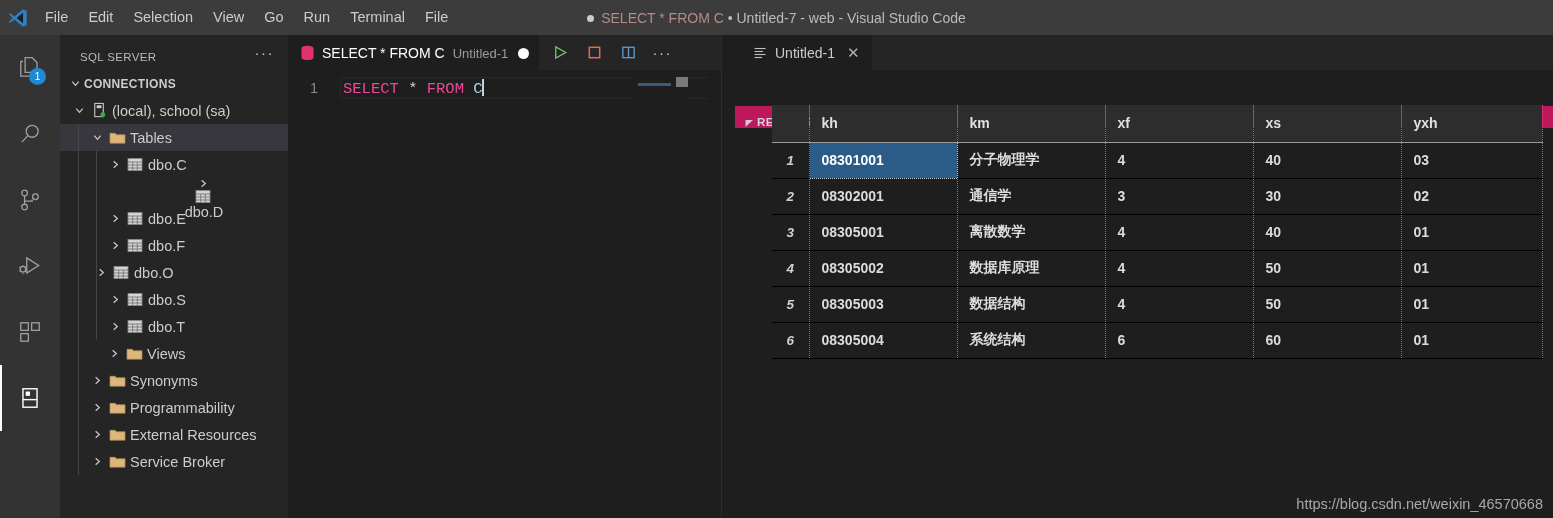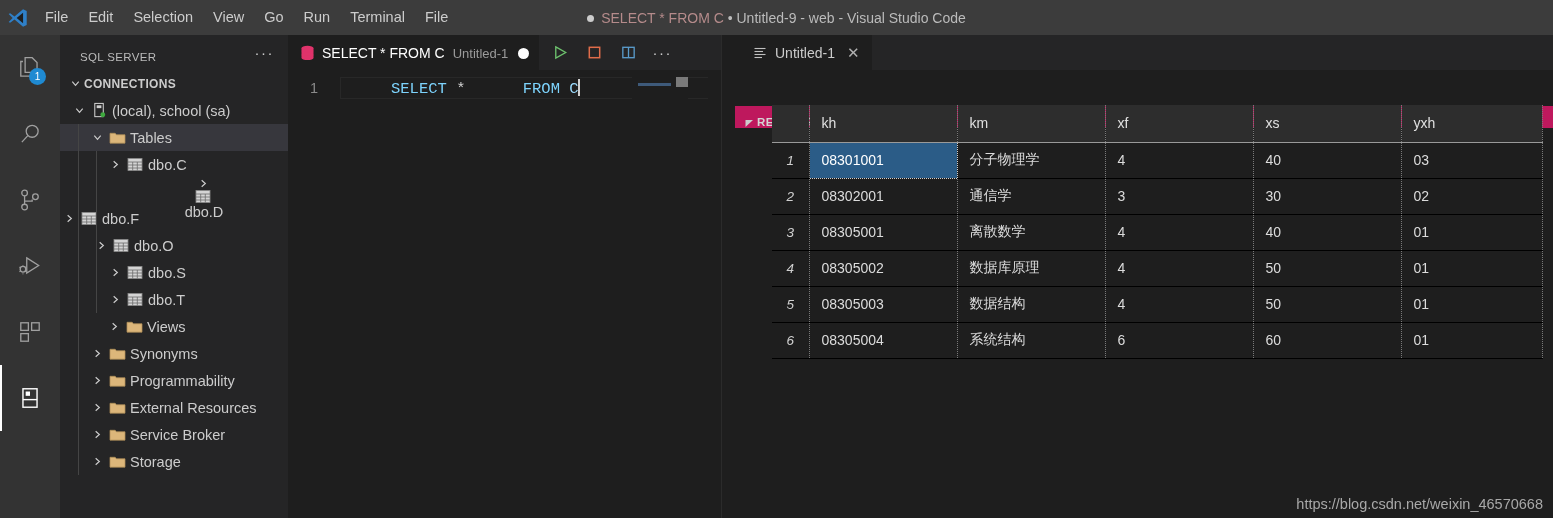--- a/index.html
+++ b/index.html
@@ -124,21 +124,21 @@
   .lineno {
     width: 52px; min-width: 52px; text-align: right; padding-right: 22px;
     color: #8a8a8a; font-size: 14.5px; font-family: "Liberation Sans", sans-serif;
     line-height: 22px;
   }
   .code-text {
     position: relative; line-height: 22px; padding-left: 2px;
     border: 1px solid #282828; border-right: none; flex: 1;
     height: 22px;
   }
-  .kw { color: #7dd3fc; margin-left: 48px; }
+  .kw { color: #ec4899; }
   .op { color: #d4d4d4; }
   .ident { color: #9cdcfe; }
   .caret {
     display: inline-block; width: 2px; height: 17px; background: #d0d0d0;
     vertical-align: -3px; margin-left: -1px;
   }
   .minimap {
     position: absolute; right: 34px; top: 0; width: 56px; height: 448px;
     background: #1e1e1e;
   }
@@ -181,21 +181,21 @@
     width: 16px; display: flex; align-items: center; justify-content: center;
     color: #cccccc; font-size: 8px;
   }
 
   .grid {
     position: absolute; left: 37px; top: 70px; width: 770px;
     border-collapse: collapse; table-layout: fixed;
     font-size: 14px; color: #dcdcdc;
   }
   .grid th, .grid td {
-    text-align: left; font-weight: normal; vertical-align: middle;
+    text-align: left; font-weight: bold; vertical-align: middle;
     height: 36px; padding: 0 0 0 12px;
     border-bottom: 1px solid #000000;
     border-right: 1px dotted #7a7a7a;
     background: #1e1e1e;
     overflow: hidden; white-space: nowrap;
   }
   .grid thead th {
     background: #2d2d2d; color: #e0e0e0; height: 37px;
     border-bottom: 1px solid #9a9a9a;
   }
@@ -237,21 +237,21 @@
       <div class="menu-item">Edit</div>
       <div class="menu-item">Selection</div>
       <div class="menu-item">View</div>
       <div class="menu-item">Go</div>
       <div class="menu-item">Run</div>
       <div class="menu-item">Terminal</div>
       <div class="menu-item">File</div>
     </div>
     <div class="title-center">
       <div class="title-text">
-        <span class="title-dirty-dot"></span><span class="title-sql">SELECT * FROM C</span><span> • Untitled-9 - web - Visual Studio Code</span>
+        <span class="title-dirty-dot"></span><span class="title-sql">SELECT * FROM C</span><span> • Untitled-7 - web - Visual Studio Code</span>
       </div>
     </div>
   </div>
 
   <div class="activitybar">
     <div class="act-icon">
       <svg width="26" height="26" viewBox="0 0 24 24" fill="none" stroke="#a0a0a0" stroke-width="1.2">
         <path d="M14 2.5 H7.5 V16 H18.5 V7 Z"></path>
         <path d="M5.5 6 H3.5 V19.5 H14.5 V17.5"></path>
       </svg>
@@ -376,102 +376,122 @@
             <line x1="1" y1="5" x2="15" y2="5" stroke="#6a6a6a" stroke-width=".8"></line>
             <line x1="1" y1="8" x2="15" y2="8" stroke="#6a6a6a" stroke-width=".8"></line>
             <line x1="1" y1="11" x2="15" y2="11" stroke="#6a6a6a" stroke-width=".8"></line>
             <line x1="5.7" y1="5" x2="5.7" y2="13.5" stroke="#6a6a6a" stroke-width=".8"></line>
             <line x1="10.3" y1="5" x2="10.3" y2="13.5" stroke="#6a6a6a" stroke-width=".8"></line>
           </svg>
         </span>
         <span class="tree-label">dbo.D</span>
       </div>
 
-
-      <div class="tree-row" style="">
+      <div class="tree-row" style="padding-left:46px;">
         <span class="guide" style="left:18px;"></span>
         <span class="guide" style="left:36px;"></span>
         <span class="tw">
           <svg width="11" height="11" viewBox="0 0 12 12" fill="none" stroke="#cccccc" stroke-width="1.3">
               <path d="M4 2.5 L8 6 L4 9.5"></path>
             </svg>
         </span>
         <span class="ico">
           <svg width="16" height="15" viewBox="0 0 16 15">
             <rect x="1" y="1.5" width="14" height="12" fill="#d4d4d4" stroke="#8a8a8a" stroke-width=".8"></rect>
             <line x1="1" y1="5" x2="15" y2="5" stroke="#6a6a6a" stroke-width=".8"></line>
             <line x1="1" y1="8" x2="15" y2="8" stroke="#6a6a6a" stroke-width=".8"></line>
             <line x1="1" y1="11" x2="15" y2="11" stroke="#6a6a6a" stroke-width=".8"></line>
             <line x1="5.7" y1="5" x2="5.7" y2="13.5" stroke="#6a6a6a" stroke-width=".8"></line>
             <line x1="10.3" y1="5" x2="10.3" y2="13.5" stroke="#6a6a6a" stroke-width=".8"></line>
           </svg>
         </span>
-        <span class="tree-label">dbo.F</span>
-      </div>
-
-      <div class="tree-row" style="padding-left:32px;">
+        <span class="tree-label">dbo.E</span>
+      </div>
+
+      <div class="tree-row" style="padding-left:46px;">
         <span class="guide" style="left:18px;"></span>
         <span class="guide" style="left:36px;"></span>
         <span class="tw">
           <svg width="11" height="11" viewBox="0 0 12 12" fill="none" stroke="#cccccc" stroke-width="1.3">
               <path d="M4 2.5 L8 6 L4 9.5"></path>
             </svg>
         </span>
         <span class="ico">
           <svg width="16" height="15" viewBox="0 0 16 15">
             <rect x="1" y="1.5" width="14" height="12" fill="#d4d4d4" stroke="#8a8a8a" stroke-width=".8"></rect>
             <line x1="1" y1="5" x2="15" y2="5" stroke="#6a6a6a" stroke-width=".8"></line>
             <line x1="1" y1="8" x2="15" y2="8" stroke="#6a6a6a" stroke-width=".8"></line>
             <line x1="1" y1="11" x2="15" y2="11" stroke="#6a6a6a" stroke-width=".8"></line>
             <line x1="5.7" y1="5" x2="5.7" y2="13.5" stroke="#6a6a6a" stroke-width=".8"></line>
             <line x1="10.3" y1="5" x2="10.3" y2="13.5" stroke="#6a6a6a" stroke-width=".8"></line>
           </svg>
         </span>
-        <span class="tree-label">dbo.O</span>
-      </div>
-
-      <div class="tree-row" style="padding-left:46px;">
+        <span class="tree-label">dbo.F</span>
+      </div>
+
+      <div class="tree-row" style="padding-left:32px;">
         <span class="guide" style="left:18px;"></span>
         <span class="guide" style="left:36px;"></span>
         <span class="tw">
           <svg width="11" height="11" viewBox="0 0 12 12" fill="none" stroke="#cccccc" stroke-width="1.3">
               <path d="M4 2.5 L8 6 L4 9.5"></path>
             </svg>
         </span>
         <span class="ico">
           <svg width="16" height="15" viewBox="0 0 16 15">
             <rect x="1" y="1.5" width="14" height="12" fill="#d4d4d4" stroke="#8a8a8a" stroke-width=".8"></rect>
             <line x1="1" y1="5" x2="15" y2="5" stroke="#6a6a6a" stroke-width=".8"></line>
             <line x1="1" y1="8" x2="15" y2="8" stroke="#6a6a6a" stroke-width=".8"></line>
             <line x1="1" y1="11" x2="15" y2="11" stroke="#6a6a6a" stroke-width=".8"></line>
             <line x1="5.7" y1="5" x2="5.7" y2="13.5" stroke="#6a6a6a" stroke-width=".8"></line>
             <line x1="10.3" y1="5" x2="10.3" y2="13.5" stroke="#6a6a6a" stroke-width=".8"></line>
           </svg>
         </span>
-        <span class="tree-label">dbo.S</span>
+        <span class="tree-label">dbo.O</span>
       </div>
 
       <div class="tree-row" style="padding-left:46px;">
         <span class="guide" style="left:18px;"></span>
         <span class="guide" style="left:36px;"></span>
         <span class="tw">
           <svg width="11" height="11" viewBox="0 0 12 12" fill="none" stroke="#cccccc" stroke-width="1.3">
               <path d="M4 2.5 L8 6 L4 9.5"></path>
             </svg>
         </span>
         <span class="ico">
           <svg width="16" height="15" viewBox="0 0 16 15">
             <rect x="1" y="1.5" width="14" height="12" fill="#d4d4d4" stroke="#8a8a8a" stroke-width=".8"></rect>
             <line x1="1" y1="5" x2="15" y2="5" stroke="#6a6a6a" stroke-width=".8"></line>
             <line x1="1" y1="8" x2="15" y2="8" stroke="#6a6a6a" stroke-width=".8"></line>
             <line x1="1" y1="11" x2="15" y2="11" stroke="#6a6a6a" stroke-width=".8"></line>
             <line x1="5.7" y1="5" x2="5.7" y2="13.5" stroke="#6a6a6a" stroke-width=".8"></line>
             <line x1="10.3" y1="5" x2="10.3" y2="13.5" stroke="#6a6a6a" stroke-width=".8"></line>
           </svg>
         </span>
+        <span class="tree-label">dbo.S</span>
+      </div>
+
+      <div class="tree-row" style="padding-left:46px;">
+        <span class="guide" style="left:18px;"></span>
+        <span class="guide" style="left:36px;"></span>
+        <span class="tw">
+          <svg width="11" height="11" viewBox="0 0 12 12" fill="none" stroke="#cccccc" stroke-width="1.3">
+              <path d="M4 2.5 L8 6 L4 9.5"></path>
+            </svg>
+        </span>
+        <span class="ico">
+          <svg width="16" height="15" viewBox="0 0 16 15">
+            <rect x="1" y="1.5" width="14" height="12" fill="#d4d4d4" stroke="#8a8a8a" stroke-width=".8"></rect>
+            <line x1="1" y1="5" x2="15" y2="5" stroke="#6a6a6a" stroke-width=".8"></line>
+            <line x1="1" y1="8" x2="15" y2="8" stroke="#6a6a6a" stroke-width=".8"></line>
+            <line x1="1" y1="11" x2="15" y2="11" stroke="#6a6a6a" stroke-width=".8"></line>
+            <line x1="5.7" y1="5" x2="5.7" y2="13.5" stroke="#6a6a6a" stroke-width=".8"></line>
+            <line x1="10.3" y1="5" x2="10.3" y2="13.5" stroke="#6a6a6a" stroke-width=".8"></line>
+          </svg>
+        </span>
         <span class="tree-label">dbo.T</span>
       </div>
 
       <div class="tree-row" style="padding-left:45px;">
         <span class="guide" style="left:18px;"></span>
         <span class="tw">
           <svg width="11" height="11" viewBox="0 0 12 12" fill="none" stroke="#cccccc" stroke-width="1.3">
               <path d="M4 2.5 L8 6 L4 9.5"></path>
             </svg>
         </span>
@@ -536,34 +556,20 @@
             </svg>
         </span>
         <span class="ico">
           <svg width="17" height="15" viewBox="0 0 18 16">
               <path d="M1 3.5 h5.5 l1.3 1.6 H17 V14 H1 Z" fill="#dcb67a" stroke="#b08f58" stroke-width=".8"></path>
             </svg>
         </span>
         <span class="tree-label">Service Broker</span>
       </div>
 
-      <div class="tree-row" style="padding-left:28px;">
-        <span class="guide" style="left:18px;"></span>
-        <span class="tw">
-          <svg width="11" height="11" viewBox="0 0 12 12" fill="none" stroke="#cccccc" stroke-width="1.3">
-              <path d="M4 2.5 L8 6 L4 9.5"></path>
-            </svg>
-        </span>
-        <span class="ico">
-          <svg width="17" height="15" viewBox="0 0 18 16">
-              <path d="M1 3.5 h5.5 l1.3 1.6 H17 V14 H1 Z" fill="#dcb67a" stroke="#b08f58" stroke-width=".8"></path>
-            </svg>
-        </span>
-        <span class="tree-label">Storage</span>
-      </div>
 
     </div>
   </div>
 
   <div class="editor-group">
     <div class="tabbar">
       <div class="tab">
         <span class="tab-db-icon">
           <svg width="15" height="16" viewBox="0 0 15 16">
             <ellipse cx="7.5" cy="3" rx="6" ry="2.2" fill="#e0336b"></ellipse>

